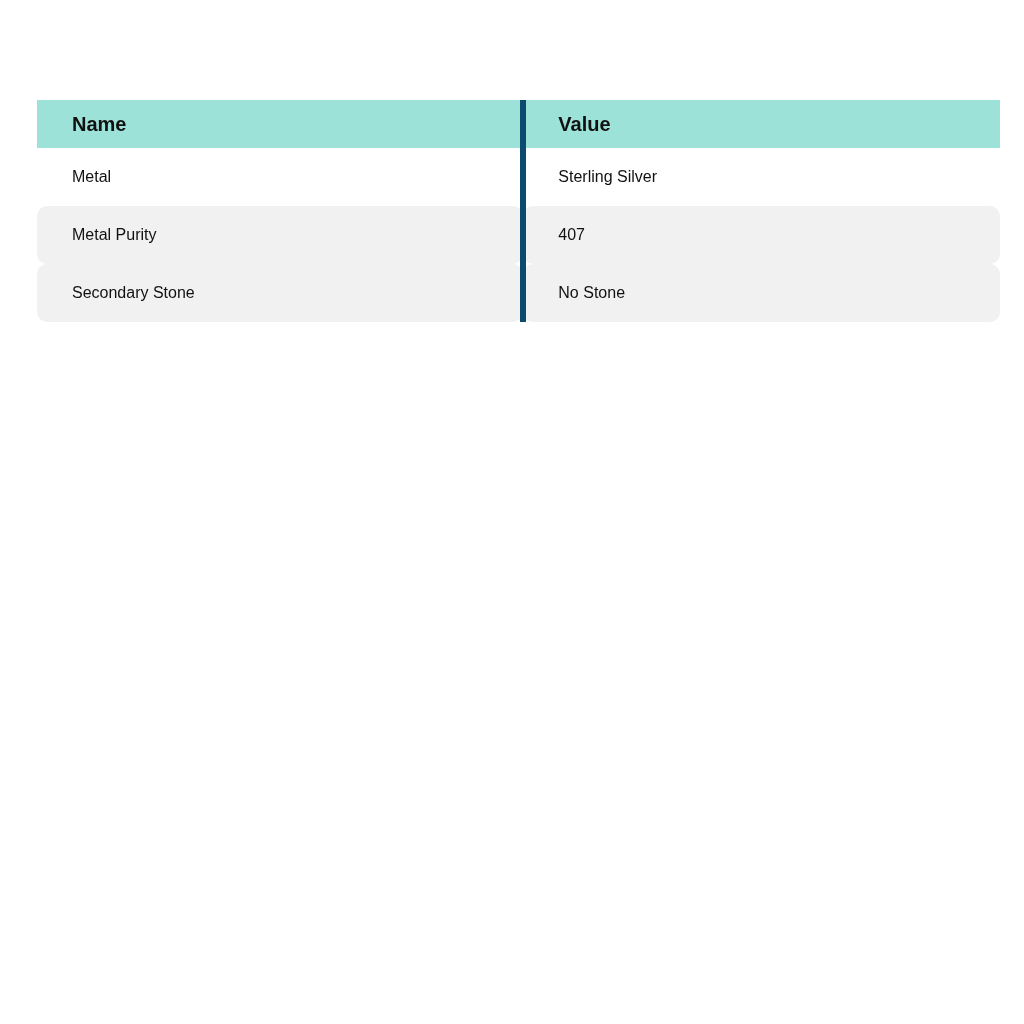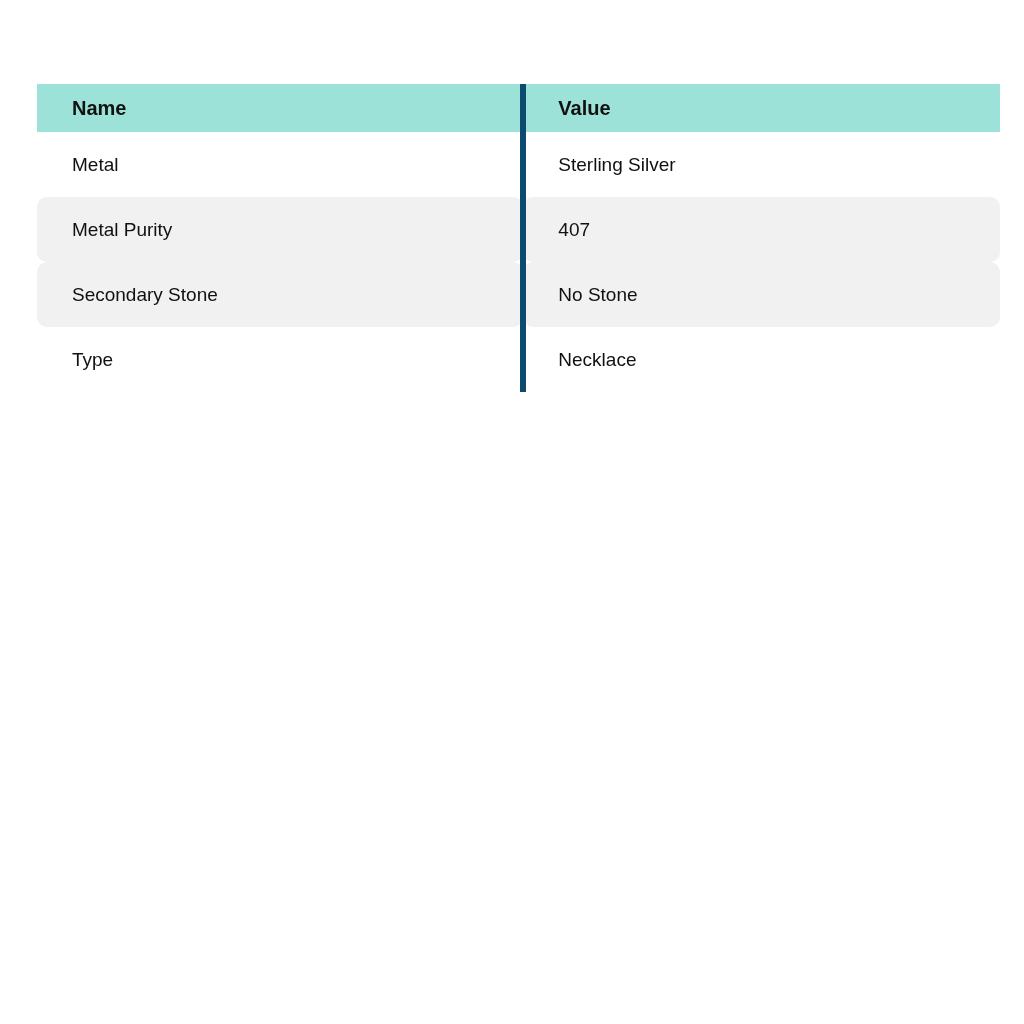--- a/index.html
+++ b/index.html
@@ -10,45 +10,45 @@
       width: 1024px;
       height: 1024px;
       background: #ffffff;
       font-family: "Liberation Sans", sans-serif;
       color: #1a1a1a;
       position: relative;
     }
     .attr-table-wrap {
       position: absolute;
       left: 37px;
-      top: 84px;
+      top: 100px;
       width: 963px;
     }
     table.attr-table {
       width: 100%;
       border-collapse: collapse;
       table-layout: fixed;
     }
     table.attr-table col.col-name { width: 50.5%; }
     table.attr-table col.col-value { width: 49.5%; }
     table.attr-table th {
       height: 48px;
       text-align: left;
       vertical-align: middle;
       padding: 0 0 0 35px;
       font-size: 20px;
       font-weight: 600;
       background: #9ce2d8;
       color: #111111;
     }
     table.attr-table td {
-      height: 65px;
+      height: 58px;
       vertical-align: middle;
       padding: 0 0 0 35px;
-      font-size: 19px;
+      font-size: 16px;
       font-weight: 400;
       color: #111111;
     }
     table.attr-table tr.row-even td { background: #ffffff; }
     table.attr-table tr.row-odd td { background: #f1f1f1; border-radius: 10px; }
     table.attr-table th.value-col,
     table.attr-table td.value-col {
       border-left: 6px solid #0c4a6e;
       padding-left: 32px;
     }
@@ -74,19 +74,15 @@
         <td class="value-col">Sterling Silver</td>
       </tr>
       <tr class="row-odd">
         <td class="name-col">Metal Purity</td>
         <td class="value-col">407</td>
       </tr>
       <tr class="row-odd">
         <td class="name-col">Secondary Stone</td>
         <td class="value-col">No Stone</td>
       </tr>
-      <tr class="row-even">
-        <td class="name-col">Type</td>
-        <td class="value-col">Necklace</td>
-      </tr>
     </tbody>
   </table>
 </div>
 
 </body></html>

